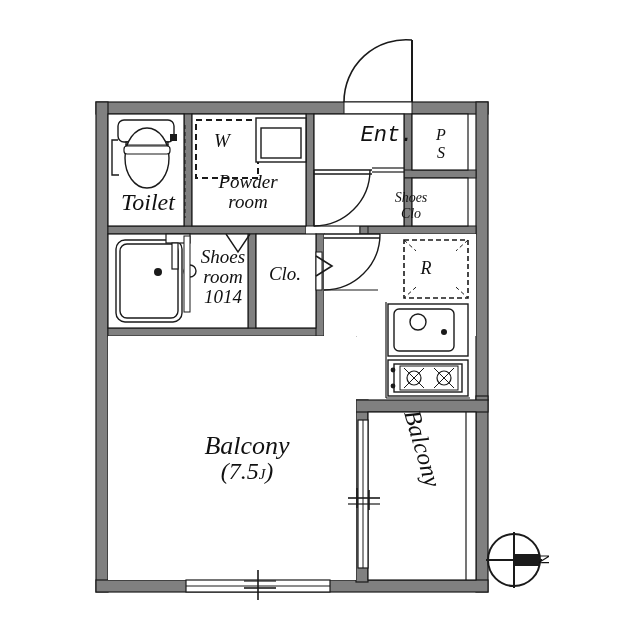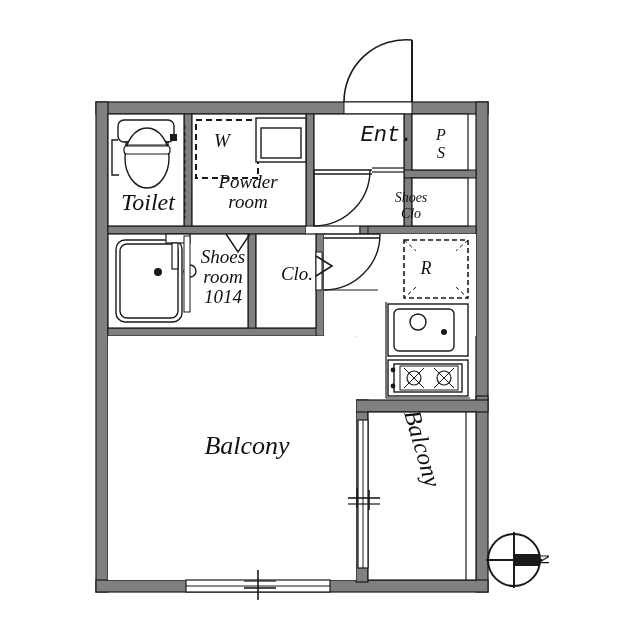--- a/index.html
+++ b/index.html
@@ -34,21 +34,21 @@
     line-height: 1.05;
     pointer-events: none;
   }
   .lbl-toilet      { left: 111px; top: 190px; width: 74px;  font-size: 24px; }
   .lbl-powder      { left: 190px; top: 172px; width: 116px; font-size: 19px; }
   .lbl-w           { left: 200px; top: 131px; width: 44px;  font-size: 19px; }
   .lbl-ent         { left: 352px; top: 124px; width: 70px;  font-size: 22px; font-family: Liberation Mono, monospace; }
   .lbl-ps          { left: 430px; top: 126px; width: 22px;  font-size: 16px; line-height: 1.15; }
   .lbl-shoes       { left: 390px; top: 190px; width: 42px;  font-size: 14px; line-height: 1.15; }
   .lbl-bath        { left: 186px; top: 247px; width: 74px;  font-size: 19px; }
-  .lbl-clo         { left: 258px; top: 264px; width: 54px;  font-size: 19px; padding-left: 12px; }
+  .lbl-clo         { left: 258px; top: 264px; width: 54px;  font-size: 19px; }
   .lbl-r           { left: 412px; top: 259px; width: 28px;  font-size: 18px; }
   .lbl-bedroom     { left: 176px; top: 432px; width: 142px; font-size: 26px; }
   .lbl-bedroom .area { font-size: 24px; }
   .lbl-bedroom .area .jsub { font-size: 15px; }
   .lbl-balcony {
     left: 372px; top: 436px; width: 100px; font-size: 24px;
     transform: rotate(74deg);
     transform-origin: 50% 50%;
   }
   .lbl-n {
@@ -298,19 +298,20 @@
     <div>room</div>
     <div>1014</div>
   </div>
 
   <div class="room-label lbl-clo">Clo.</div>
 
   <div class="room-label lbl-r">R</div>
 
   <div class="room-label lbl-bedroom">
     <div>Balcony</div>
+    <div class="area"><span>(7.5</span><span class="jsub">J</span><span>)</span></div>
   </div>
 
   <div class="room-label lbl-balcony">Balcony</div>
 
   <div class="room-label lbl-n">N</div>
 
 </div>
 
 </body></html>

